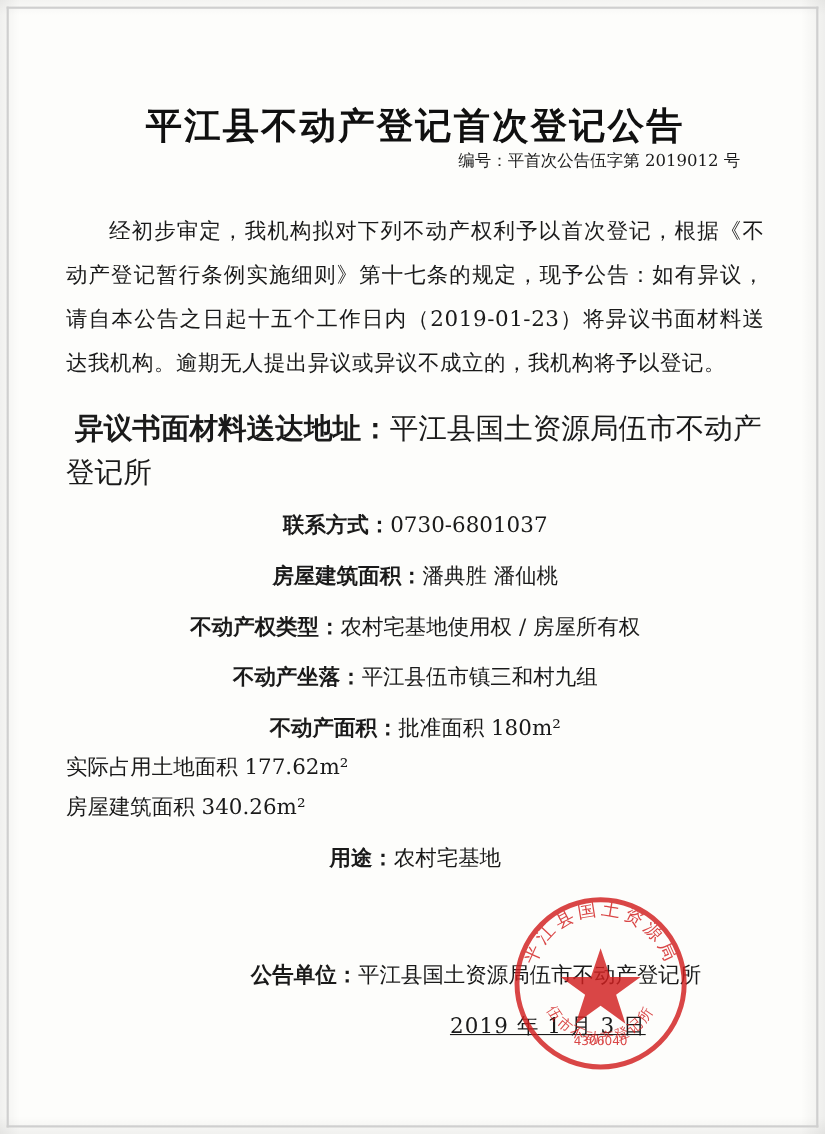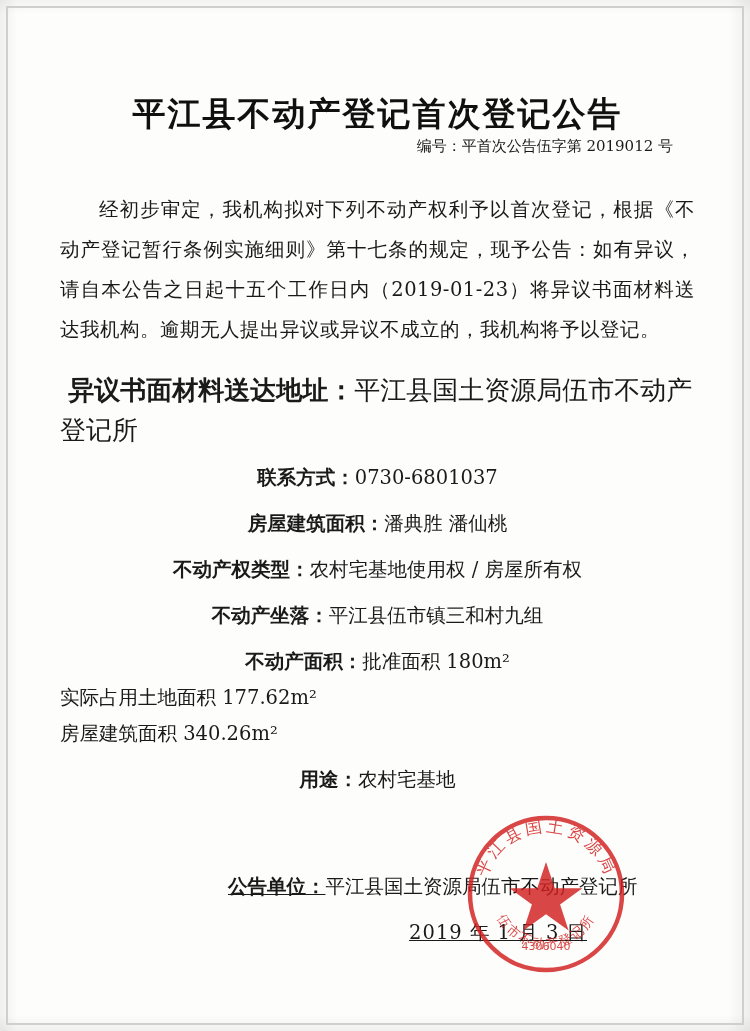--- a/index.html
+++ b/index.html
@@ -104,21 +104,21 @@
     left: 60px;
     right: 55px;
     bottom: 78px;
     font-size: 19.5px;
     line-height: 40px;
   }
   .footer .issuer {
     text-align: left;
     padding-left: 168px;
   }
-  .footer .issuer .label { font-weight: bold; text-decoration: underline; }
+  .footer .issuer .label { font-weight: bold; }
   .footer .date {
     text-align: right;
     padding-right: 108px;
     margin-top: 6px;
     letter-spacing: 1px;
     text-decoration: underline;
   }
 
   
   .seal {

